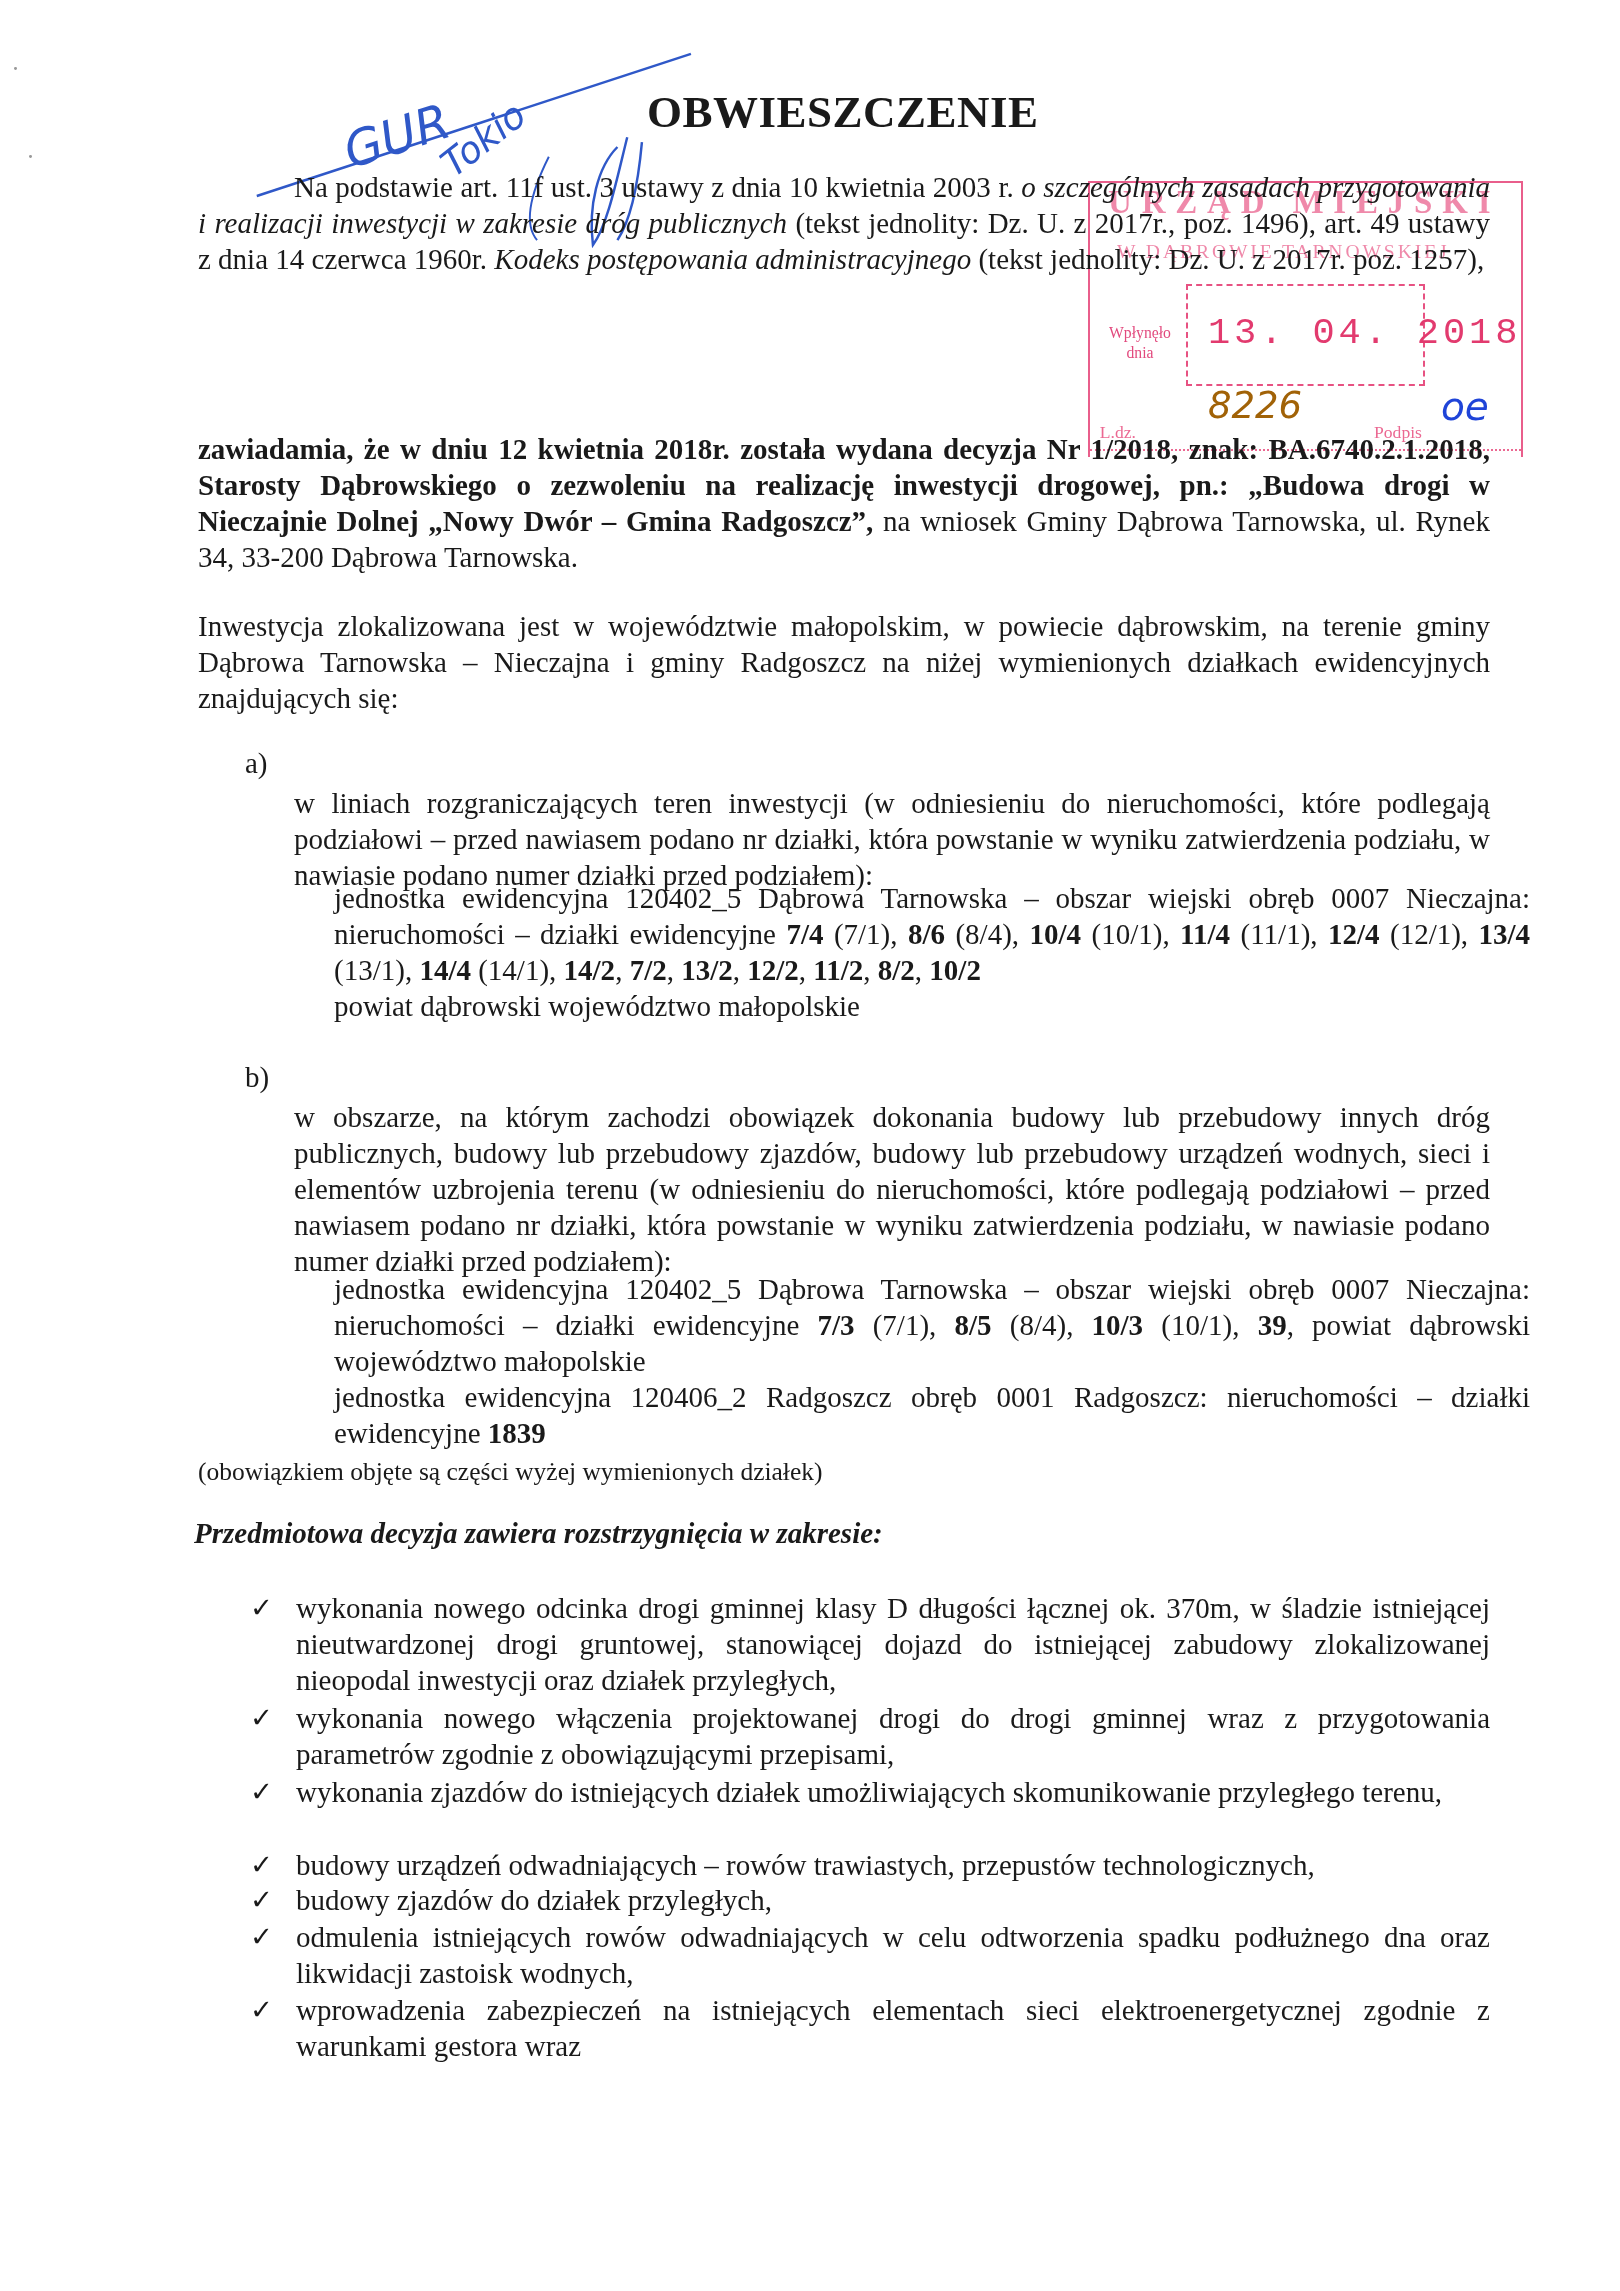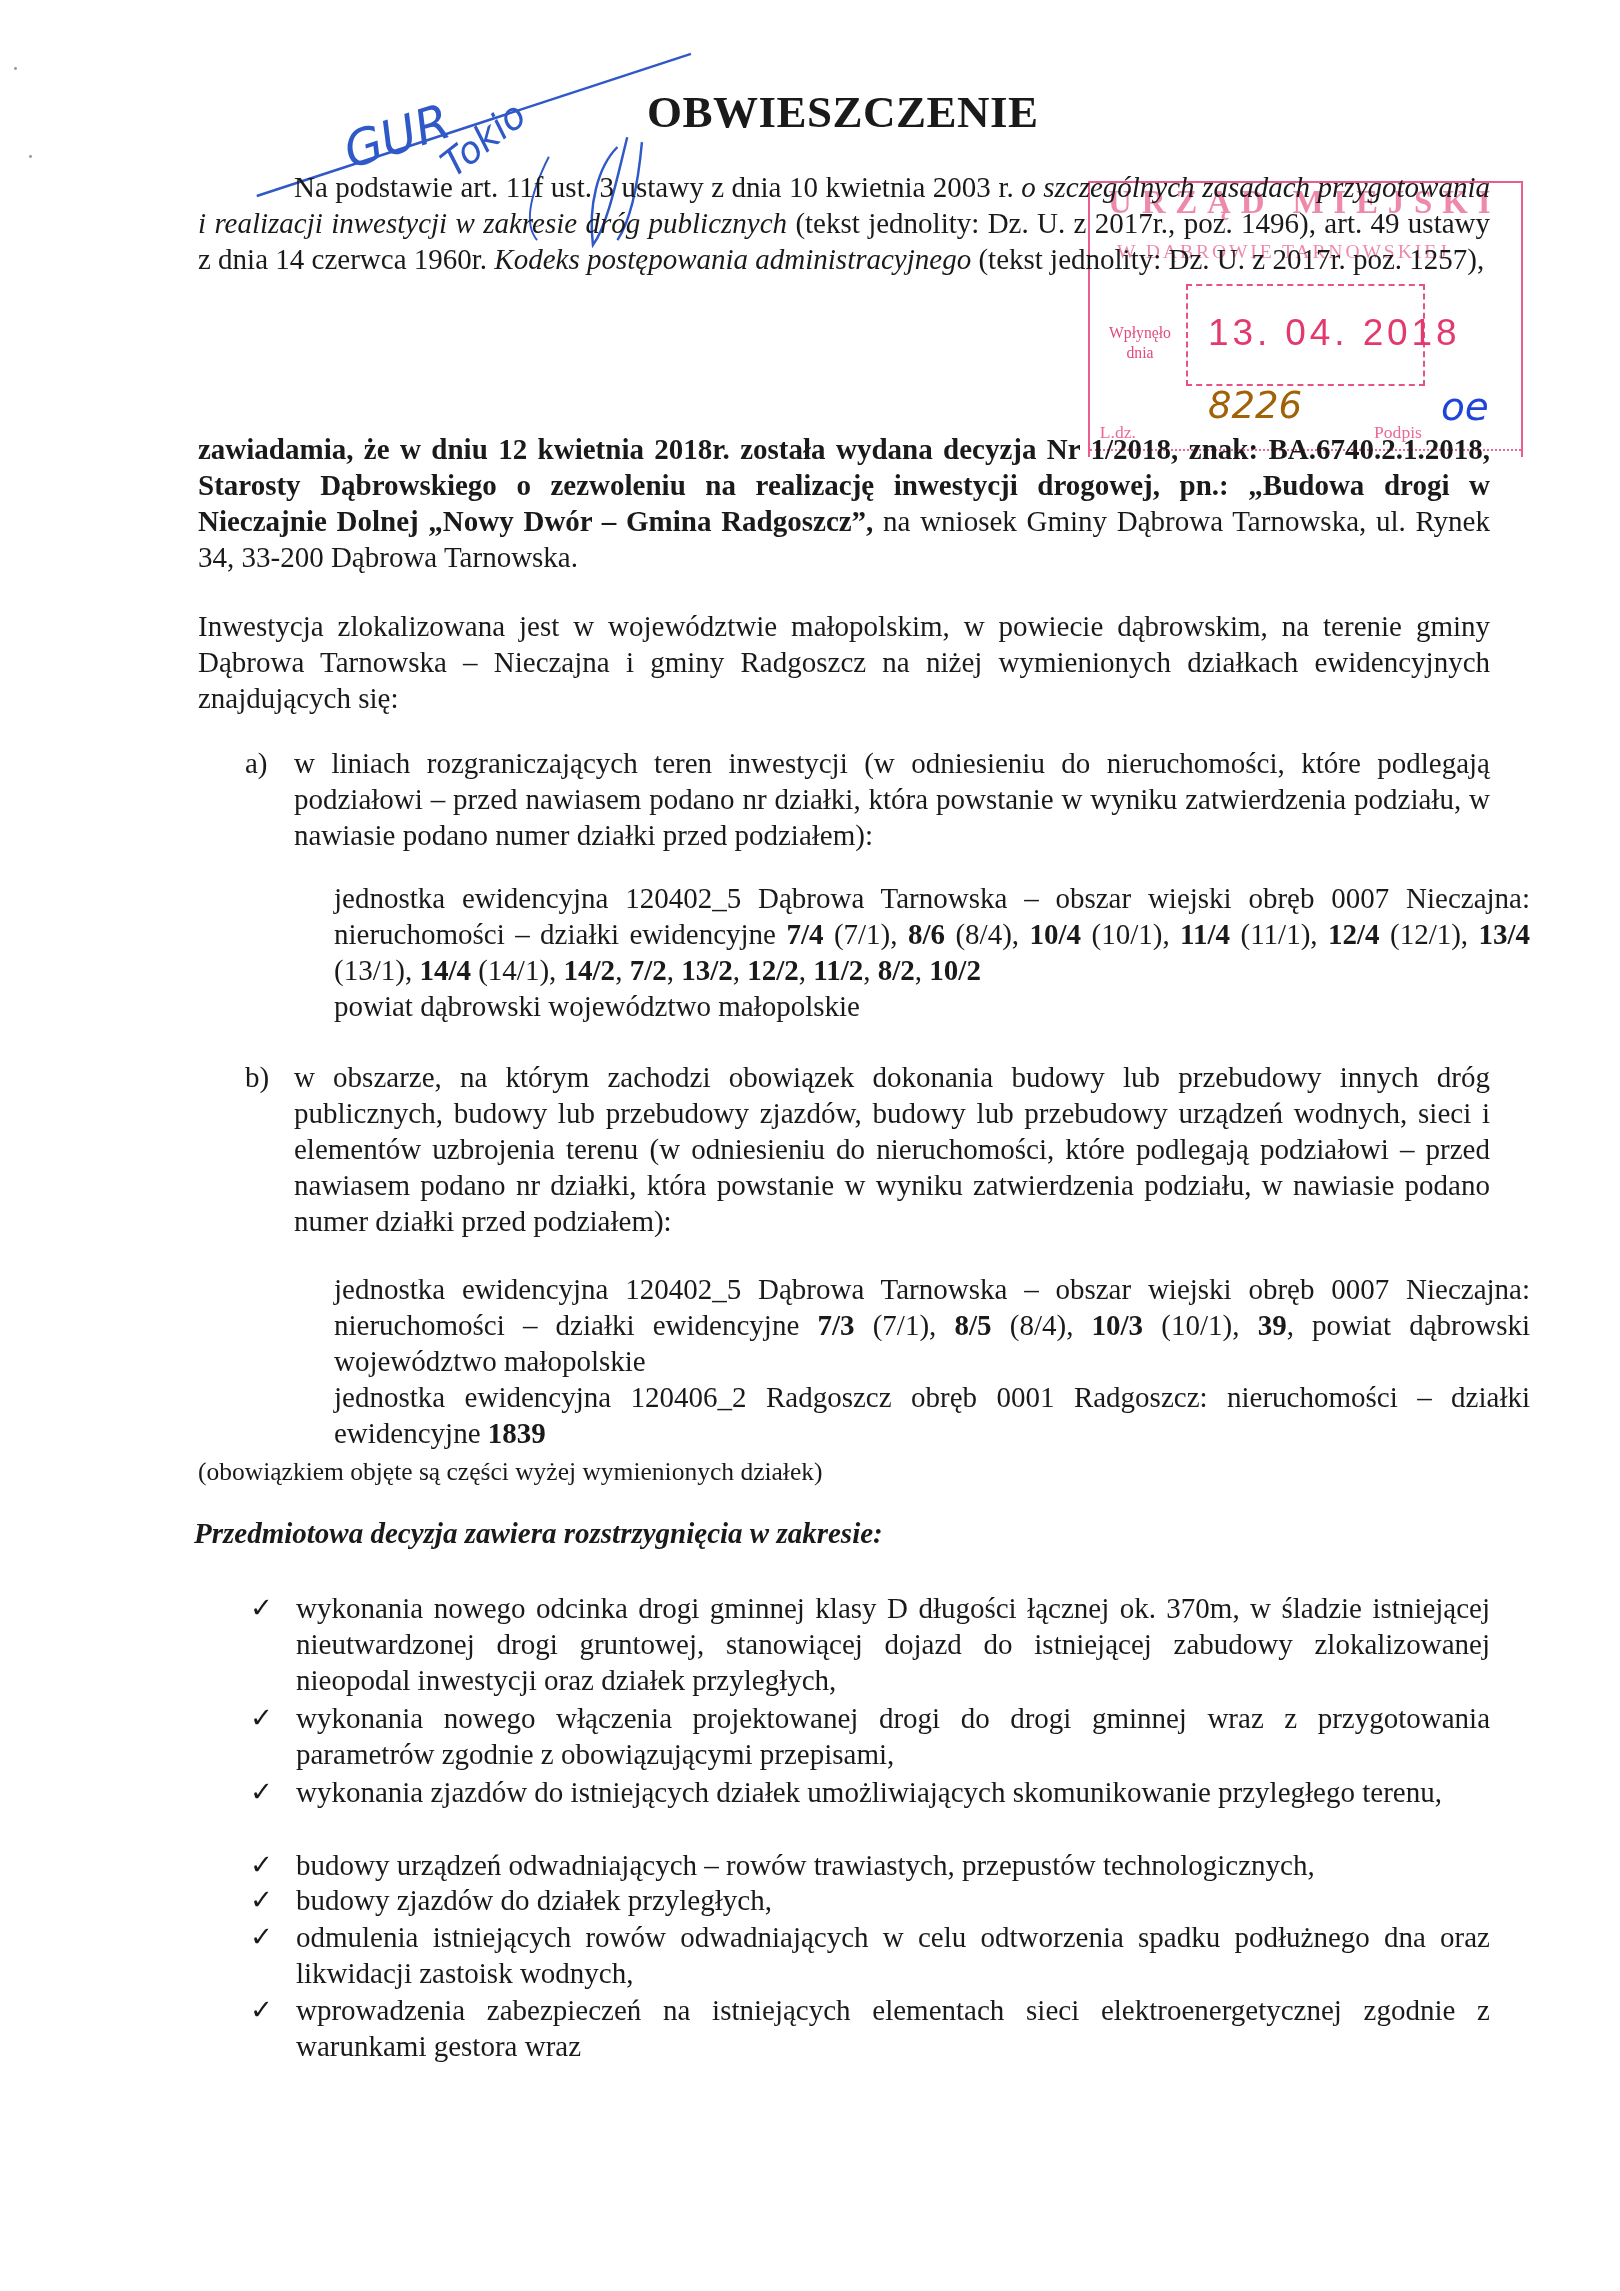--- a/index.html
+++ b/index.html
@@ -19,21 +19,21 @@
   }
   .indent-first { text-indent: 96px; }
   .starosta {
     position: absolute; left: 598px; top: 353px;
     font-size: 39px; letter-spacing: 1px;
   }
   .bold { font-weight: bold; }
   .ital { font-style: italic; }
   .list-item { position: absolute; left: 245px; width: 1245px; font-size: 29px; line-height: 36px; text-align: justify; }
   .list-item .marker { position: absolute; left: 0; top: 0; }
-  .list-item .body { margin-left: 49px; }
+  .list-item .body { margin-left: 49px; margin-top: 40px; }
   .sub {
     position: absolute; font-size: 29px; line-height: 36px; text-align: justify; margin-left: 40px;
   }
   .note { position: absolute; left: 198px; top: 1457px; font-size: 25.5px; }
   .section-heading {
     position: absolute; left: 194px; top: 1517px;
     font-size: 29px; font-weight: bold; font-style: italic;
   }
   .check-item { position: absolute; left: 250px; width: 1240px; font-size: 29px; line-height: 36px; text-align: justify; }
   .check-item .marker { position: absolute; left: 0; top: 0; font-size: 27.4px; }
@@ -52,21 +52,21 @@
   .stamp-sub {
     position: absolute; left: 1117px; top: 241px; width: 392px;
     color: rgba(226, 40, 100, 0.55); font-size: 19.6px; letter-spacing: 2.9px; white-space: nowrap;
   }
   .stamp-inner {
     position: absolute; left: 1186px; top: 284px; width: 235px; height: 98px;
     border: 2px dashed rgba(226, 40, 100, 0.8);
   }
   .stamp-date {
     position: absolute; left: 1208px; top: 312px;
-    color: #e23a6e; font-family: Liberation Sans, sans-serif; font-size: 37px; letter-spacing: 3.9px;
+    color: #e23a6e; font-family: Liberation Mono, monospace; font-size: 37px; letter-spacing: 3.9px;
   }
   .stamp-label {
     position: absolute; left: 1096px; top: 323px; width: 88px; text-align: center;
     color: #e24a7e; font-size: 15.7px; line-height: 19.6px;
   }
   .stamp-footer {
     position: absolute; left: 1090px; top: 449px; width: 431px;
     border-top: 2px dotted rgba(226, 40, 100, 0.7);
     color: rgba(226, 40, 100, 0.7); font-size: 17.6px;
   }

